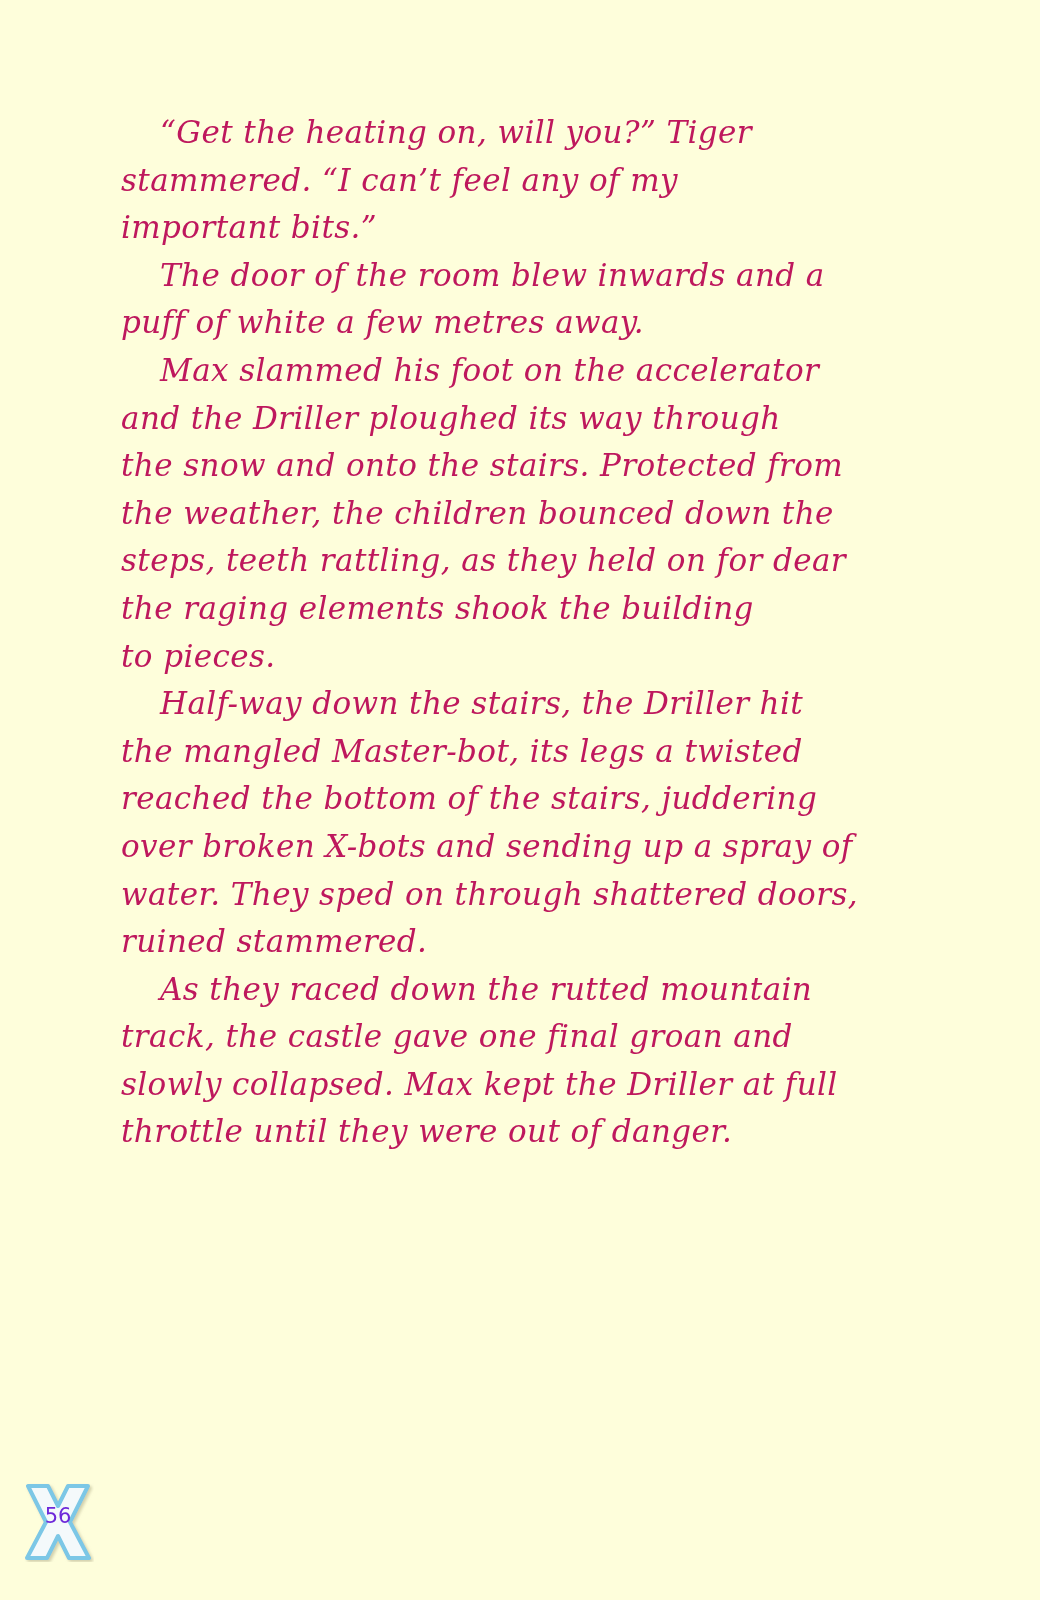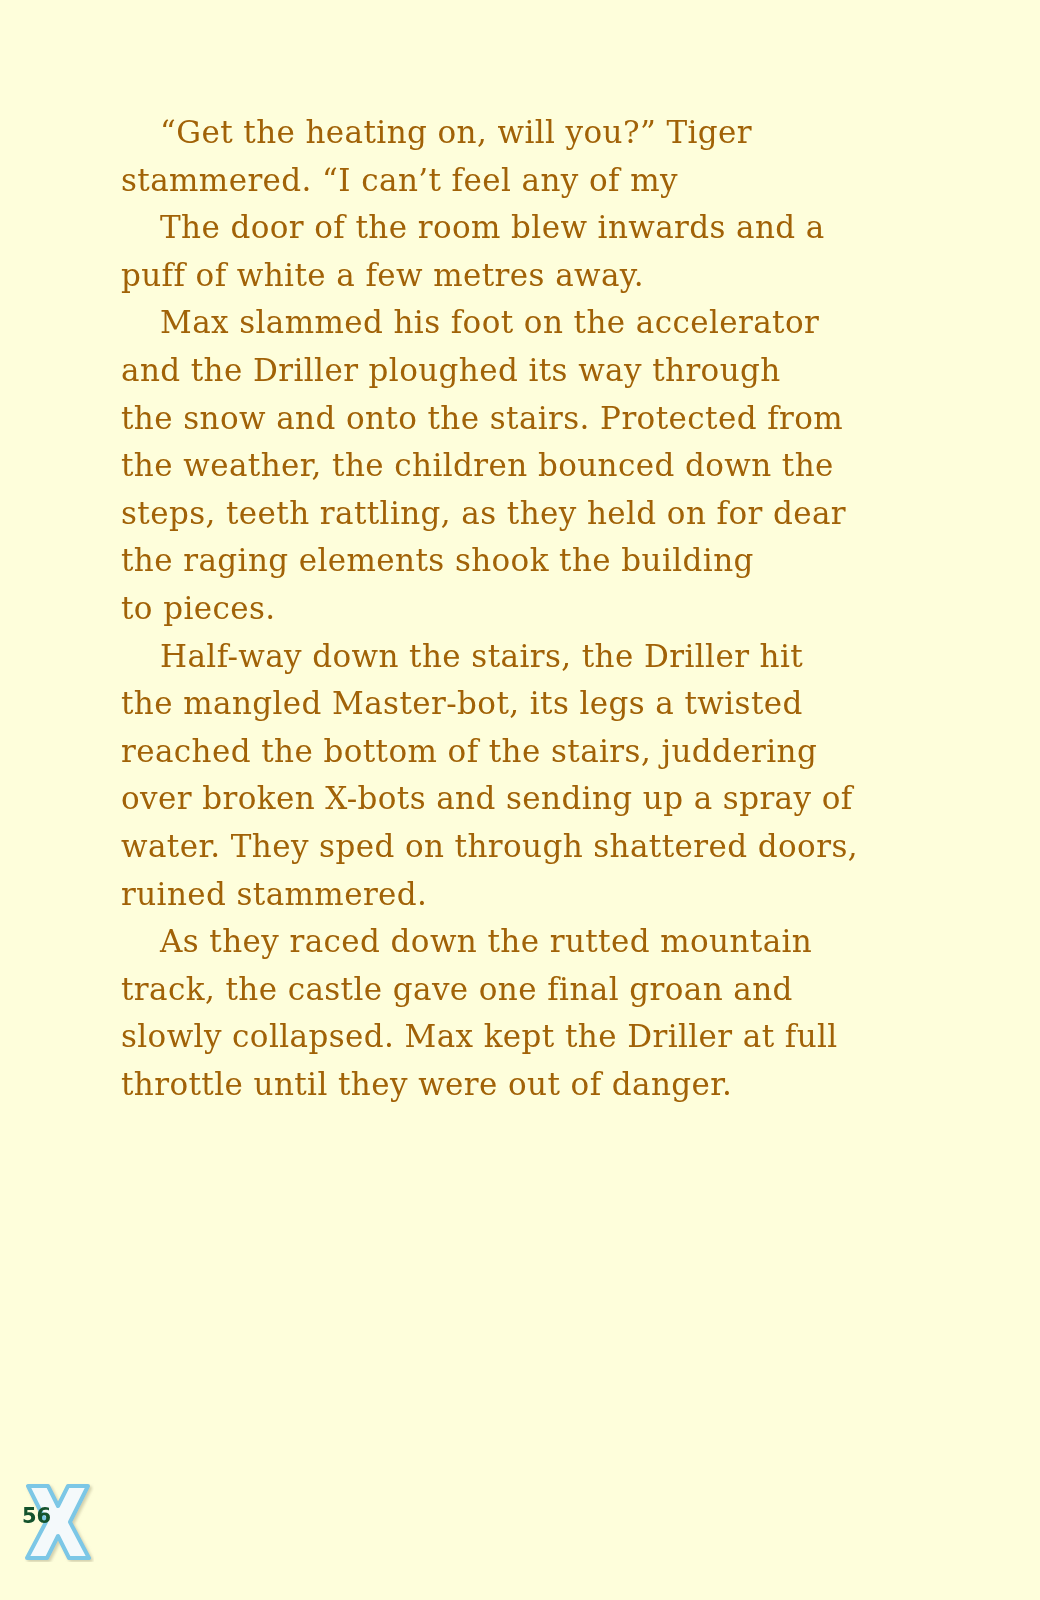--- a/index.html
+++ b/index.html
@@ -13,22 +13,23 @@
     position: relative;
     overflow: hidden;
   }
   .page-text {
     position: absolute;
     left: 121px;
     top: 109px;
     width: 800px;
     font-family: "DejaVu Serif", serif;
     font-size: 31px;
-    color: #a16207;
+    color: #be185d;
     letter-spacing: 0.4px;
+    font-style: italic;
   }
   .line {
     height: 47.6px;
     line-height: 47.6px;
     white-space: nowrap;
   }
   .line.indent {
     padding-left: 39px;
   }
   .page-badge {
@@ -41,34 +42,35 @@
   .page-badge svg {
     position: absolute;
     left: 0;
     top: 0;
   }
   .page-number {
     position: absolute;
     left: 0;
     top: 22px;
     width: 72px;
-    text-align: left;
+    text-align: center;
     font-family: "DejaVu Sans", sans-serif;
-    font-weight: bold;
+    font-weight: normal;
     font-size: 21px;
-    color: #14532d;
+    color: #6d28d9;
   }
 </style>
 </head>
 <body>
 
 <div class="page-text">
   <div>
     <div class="line indent">“Get the heating on, will you?” Tiger</div>
     <div class="line">stammered. “I can’t feel any of my</div>
+    <div class="line">important bits.”</div>
   </div>
   <div>
     <div class="line indent">The door of the room blew inwards and a</div>
     <div class="line">puff of white a few metres away.</div>
   </div>
   <div>
     <div class="line indent">Max slammed his foot on the accelerator</div>
     <div class="line">and the Driller ploughed its way through</div>
     <div class="line">the snow and onto the stairs. Protected from</div>
     <div class="line">the weather, the children bounced down the</div>

